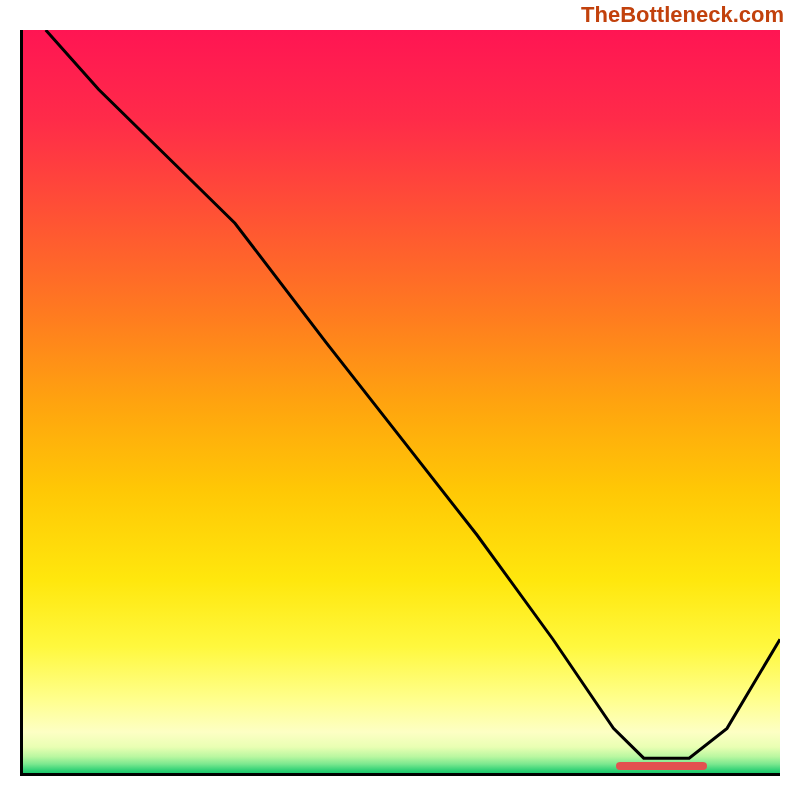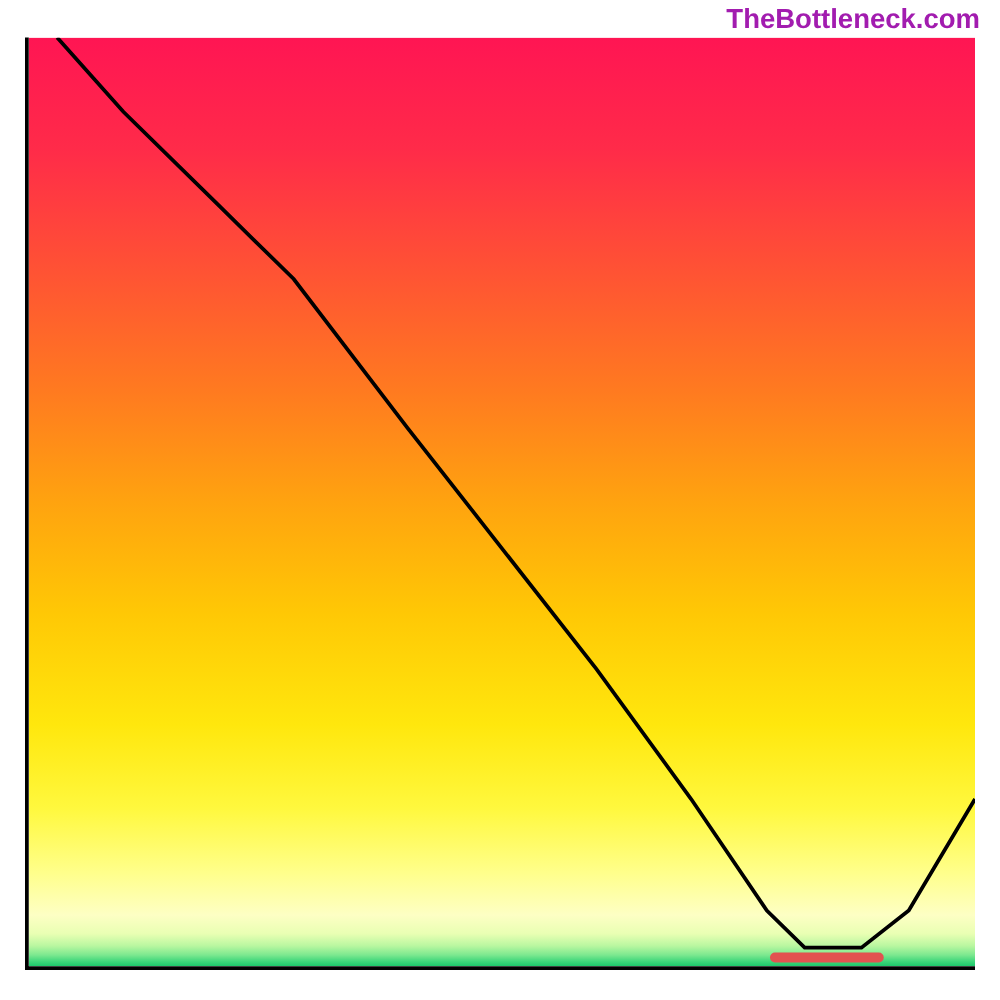--- a/index.html
+++ b/index.html
@@ -10,21 +10,21 @@
     position: relative;
     font-family: Arial, Helvetica, sans-serif;
     overflow: hidden;
   }
   .watermark {
     position: absolute;
     top: 2px;
     right: 16px;
     font-size: 22px;
     font-weight: bold;
-    color: #a21caf;
+    color: #c2410c;
     z-index: 10;
   }
   .plot-area {
     position: absolute;
     left: 20px;
     top: 30px;
     width: 760px;
     height: 746px;
     border: 3px solid #000;
     border-top: none;

